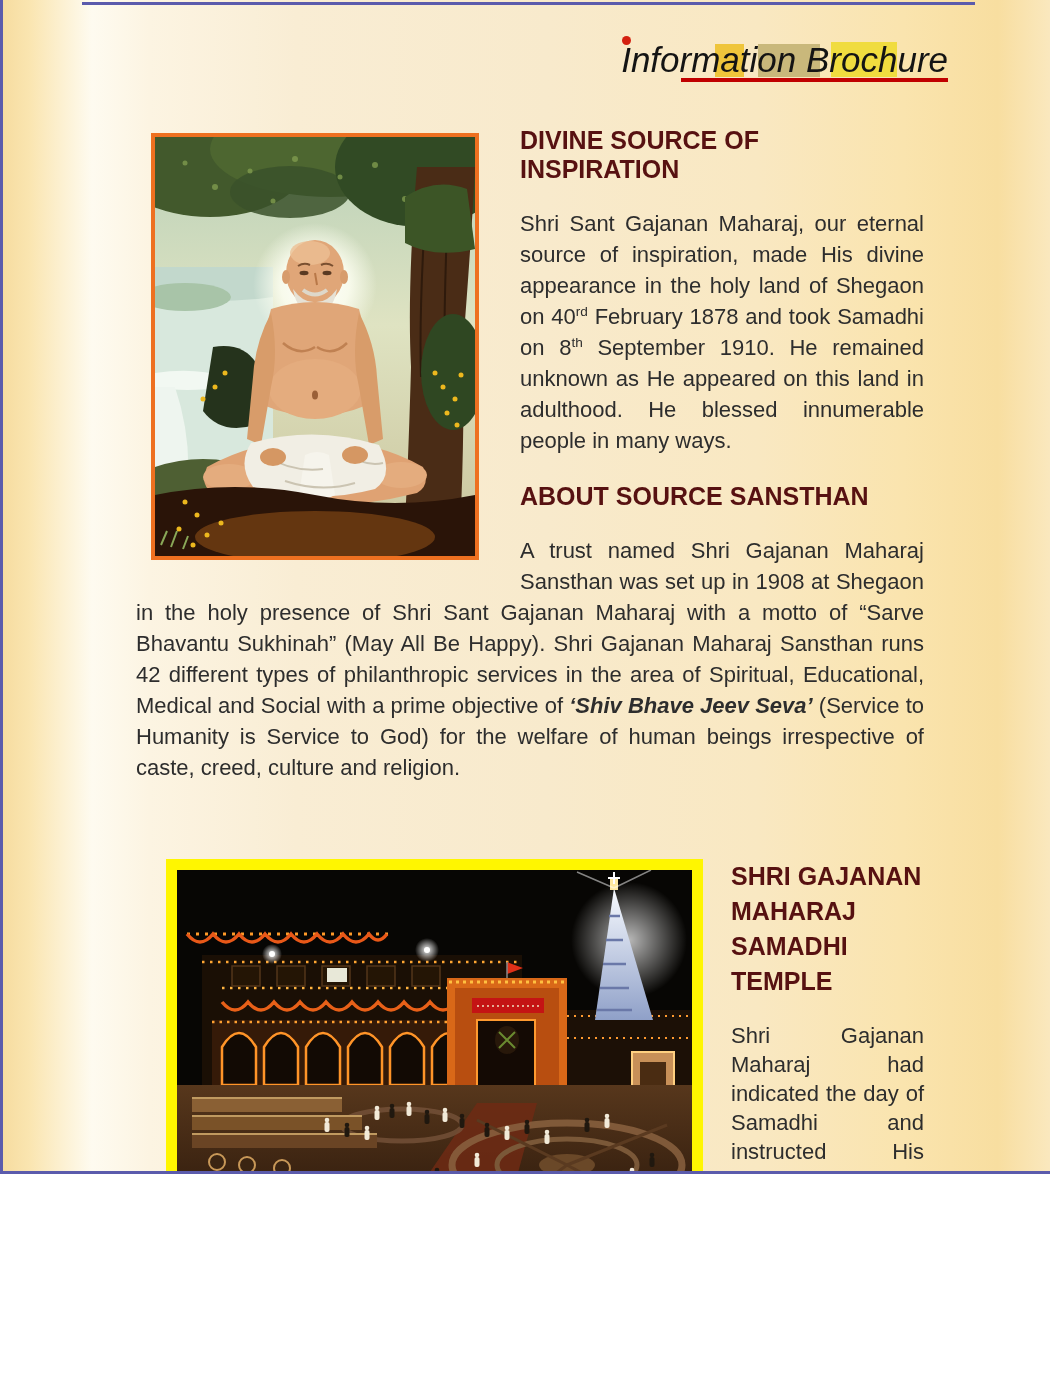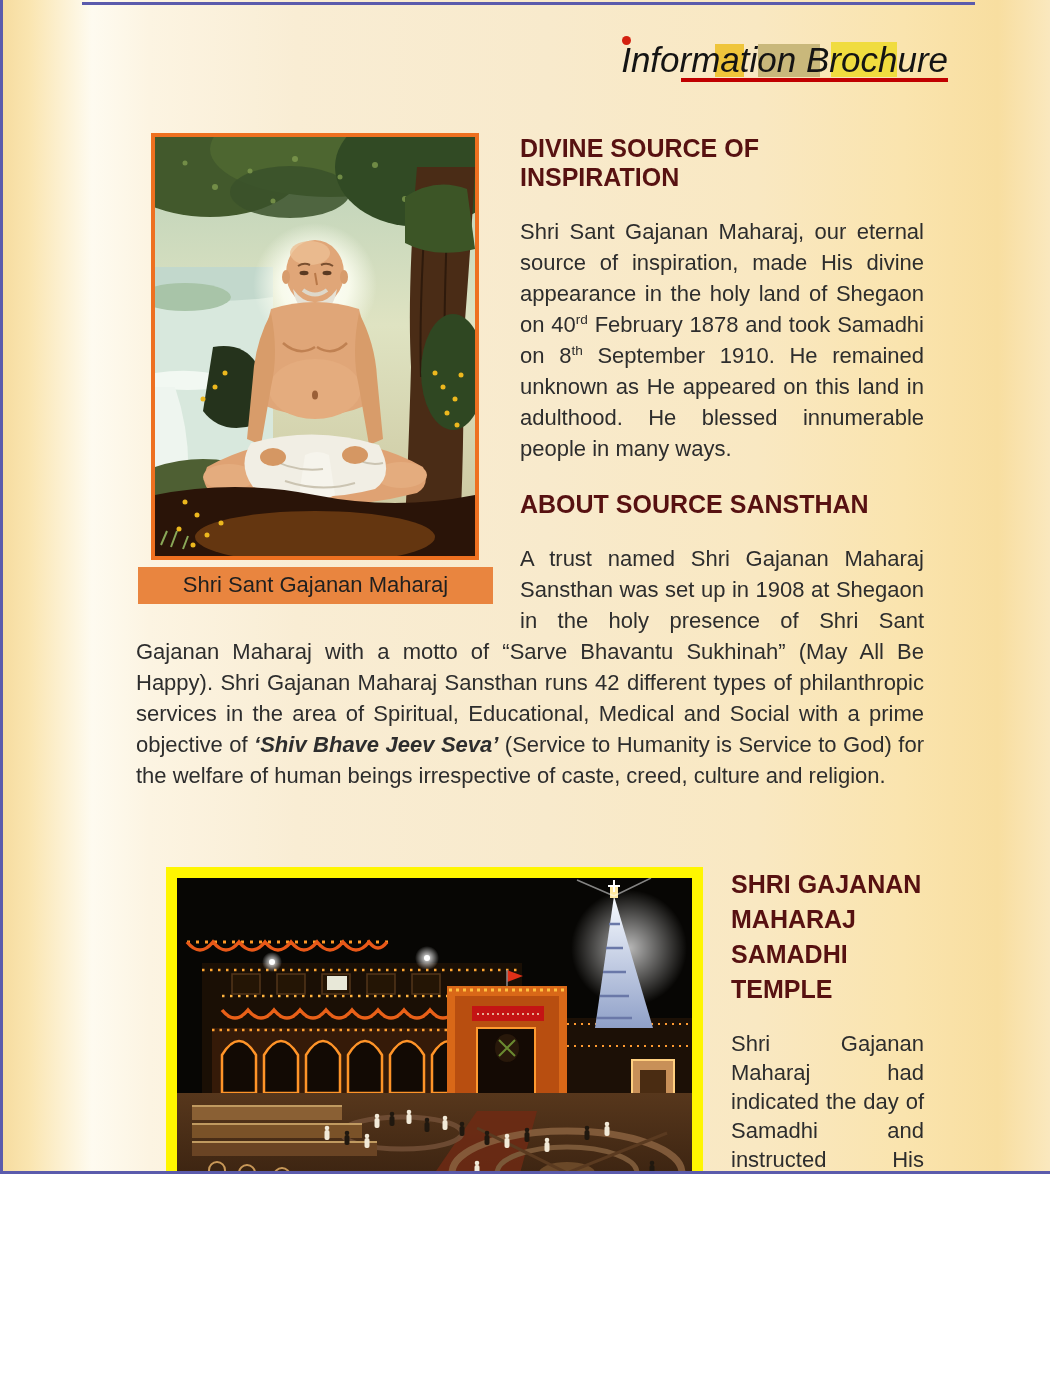--- a/index.html
+++ b/index.html
@@ -22,21 +22,21 @@
   .hl3{left:828px;top:42px;width:66px;height:35px;background:#F0DC3F;}
   .header-title{
     position:absolute;top:40px;right:102px;
     font-size:35px;font-style:italic;color:#141414;letter-spacing:0;
     white-space:nowrap;
   }
   .accent-dot{position:absolute;left:1px;top:-4px;width:9px;height:9px;border-radius:50%;background:#D42010;}
   .title-underline{position:absolute;top:78px;right:102px;width:267px;height:4px;background:#C00000;}
   
   .content{position:absolute;left:133px;top:126px;width:788px;}
-  h2{font-size:25px;font-weight:bold;color:#571111;margin:8px 0 24px;}
+  h2{font-size:25px;font-weight:bold;color:#571111;margin:0 0 24px;}
   .body-text{font-size:22px;line-height:31px;text-align:justify;margin:0 0 26px;}
   sup{font-size:62%;vertical-align:super;line-height:0;}
   .motto{font-weight:bold;font-style:italic;}
   figure{margin:0;padding:0;}
   .fig1{float:left;width:359px;margin:7px 25px 10px 0;}
   .portrait-frame{margin-left:15px;width:320px;height:419px;border:4px solid #EE7020;background:#dfe3c2;}
   .caption{
     margin-top:7px;margin-left:2px;width:355px;background:#E9853F;
     text-align:center;color:#1F1F1F;font-size:22px;padding:5px 0 6px;
   }
@@ -155,21 +155,20 @@
             <circle cx="306" cy="238" r="2.5"></circle>
               <circle cx="280" cy="236" r="2.5"></circle>
               <circle cx="302" cy="288" r="2.5"></circle>
             <circle cx="60" cy="250" r="2.5"></circle>
               <circle cx="48" cy="262" r="2.5"></circle>
               <circle cx="70" cy="236" r="2.5"></circle>
           </g>
           <path d="M6,408 l6,-14 M16,410 l6,-16 M28,412 l5,-13" stroke="#8aa858" stroke-width="2" fill="none"></path>
         </svg>
       </div>
-      <figcaption class="caption">Shri Sant Gajanan Maharaj</figcaption>
     </figure>
 
     <h2>DIVINE SOURCE OF INSPIRATION</h2>
     <p class="body-text"><span>Shri Sant Gajanan Maharaj, our eternal source of inspiration, made His divine appearance in the holy land of Shegaon on 40</span><sup>rd</sup><span> February 1878 and took Samadhi on 8</span><sup>th</sup><span> September 1910. He remained unknown as He appeared on this land in adulthood. He blessed innumerable people in many ways.</span></p>
 
     <h2 class="h2-about">ABOUT SOURCE SANSTHAN</h2>
     <p class="body-text"><span>A trust named Shri Gajanan Maharaj Sansthan was set up in 1908 at Shegaon in the holy presence of Shri Sant Gajanan Maharaj with a motto of “Sarve Bhavantu Sukhinah” (May All Be Happy). Shri Gajanan Maharaj Sansthan runs 42 different types of philanthropic services in the area of Spiritual, Educational, Medical and Social with a prime objective of </span><em class="motto">‘Shiv Bhave Jeev Seva’</em><span> (Service to Humanity is Service to God) for the welfare of human beings irrespective of caste, creed, culture and religion.</span></p>
 
     <div class="section3">
       <figure class="fig2">

